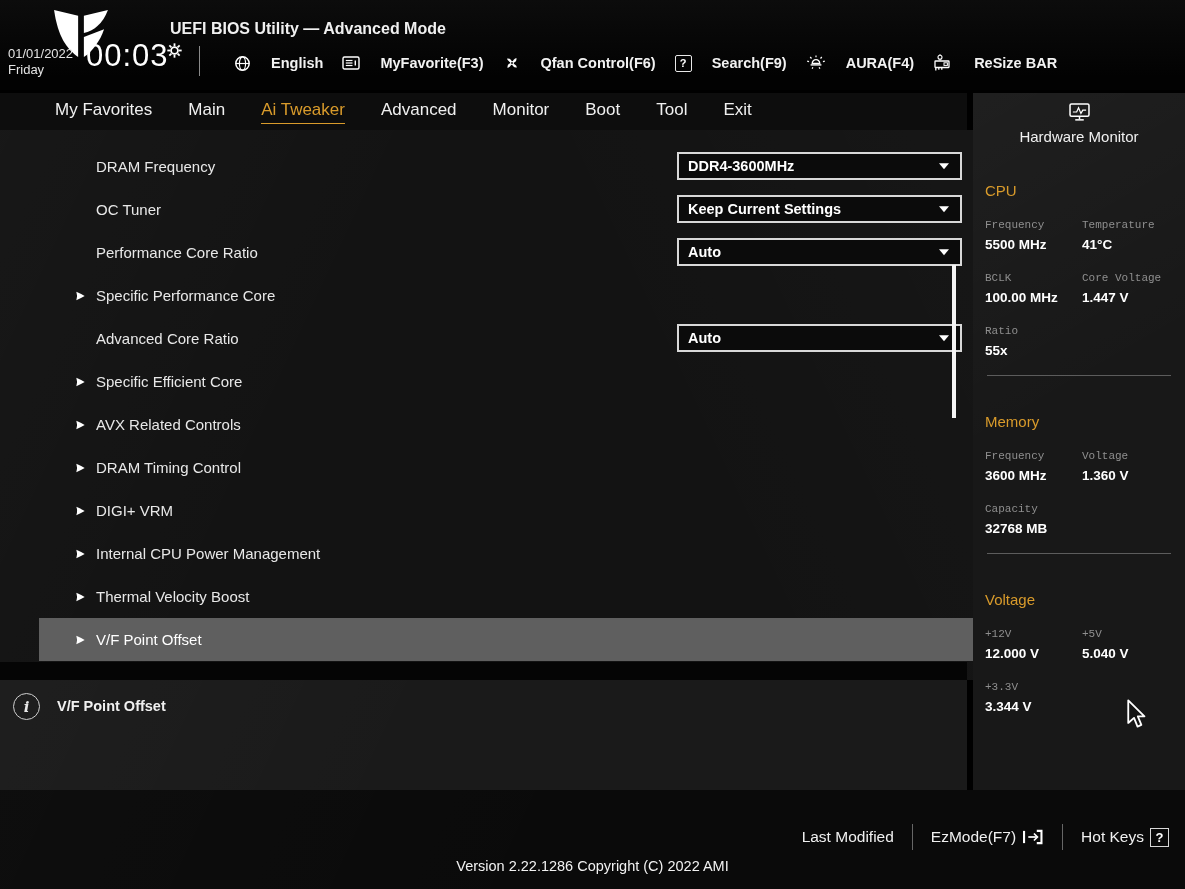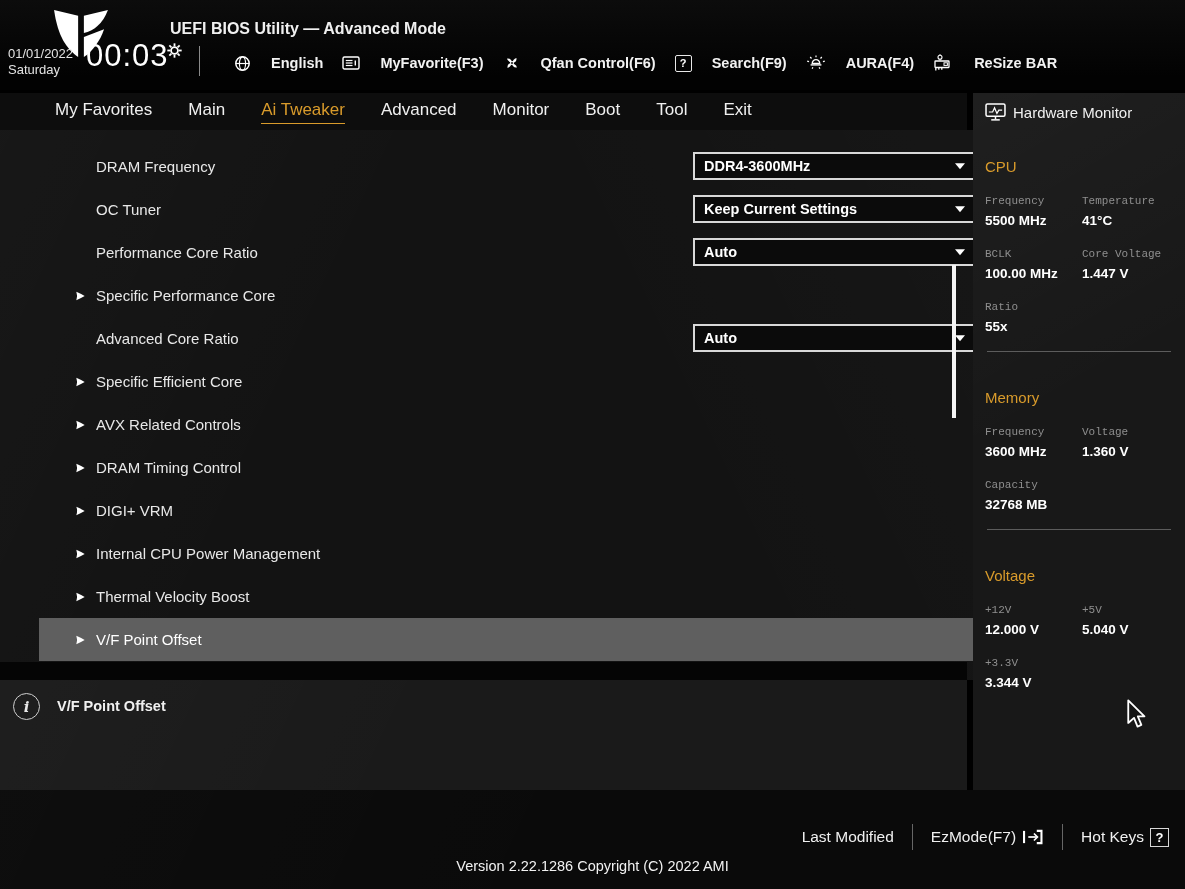--- a/index.html
+++ b/index.html
@@ -31,40 +31,40 @@
   .main{position:absolute;left:0;top:130px;width:967px;height:550px;background:#131313;
         background-image:linear-gradient(115deg,rgba(255,255,255,0.02) 0%,transparent 35%),
                          linear-gradient(245deg,rgba(255,255,255,0.015) 0%,transparent 40%);padding-left:39px;}
   .list{padding-top:15px;}
   .srow{position:relative;height:43px;display:flex;align-items:center;padding-left:57px;
         box-sizing:border-box;width:100%;font-size:15px;color:#e8e8e8;cursor:pointer;}
   .srow .arrow{position:absolute;left:36px;top:50%;transform:translateY(-50%);width:11px;height:11px;display:flex;}
   .srow.hl{background:#5f5f5f;width:945px;color:#fff;}
   .sel{position:absolute;left:638px;top:7px;width:285px;height:28px;background:#0b0b0b;
        border:2px solid #d8d8d8;box-sizing:border-box;display:flex;align-items:center;
-       padding-left:9px;font-size:14.5px;font-weight:bold;color:#fff;cursor:pointer;margin-left:16px;}
+       padding-left:9px;font-size:14.5px;font-weight:bold;color:#fff;cursor:pointer;}
   .caret{position:absolute;right:11px;top:50%;transform:translateY(-44%);width:0;height:0;
          border-left:5.5px solid transparent;border-right:5.5px solid transparent;border-top:6.5px solid #fff;}
   .band{position:absolute;left:0;top:662px;width:967px;height:18px;background:#050505;}
 
   
   .info{position:absolute;left:0;top:680px;width:967px;height:110px;background:#1a1a1a;
         background-image:linear-gradient(115deg,rgba(255,255,255,0.02) 0%,transparent 45%);}
   .info-icon{position:absolute;left:13px;top:13px;width:27px;height:27px;border:1.5px solid #cfcfcf;
         border-radius:50%;display:flex;align-items:center;justify-content:center;
         font-family:"DejaVu Serif",serif;font-style:italic;font-weight:bold;font-size:15px;color:#e8e8e8;box-sizing:border-box;}
   .info-text{position:absolute;left:57px;top:18px;font-size:14.5px;font-weight:bold;color:#f0f0f0;}
 
   .scrollbar{position:absolute;left:952px;top:265px;width:4px;height:153px;background:#f5f5f5;cursor:pointer;}
 
   
   .sidebar{position:absolute;left:973px;top:93px;width:212px;height:697px;background:#181818;
         box-sizing:border-box;padding:10px 12px 0 12px;
         background-image:linear-gradient(150deg,rgba(255,255,255,0.03) 0%,transparent 45%);}
-  .hm-header{display:flex;align-items:center;gap:7px;font-size:15px;color:#f0f0f0;}
+  .hm-header{display:flex;align-items:center;gap:7px;font-size:15px;color:#f0f0f0;flex-direction:column;}
   .hm-section{margin-top:37px;}
   .hm-title{color:#d99b2b;font-size:15px;}
   .hm-row{display:grid;grid-template-columns:97px 1fr;margin-top:20px;}
   .hm-label{font-size:11px;color:#8f8f8f;margin-bottom:6px;font-family:Liberation Mono, monospace;}
   .hm-value{font-size:13.5px;font-weight:bold;color:#fff;}
   .hm-divider{height:1px;background:#5c5c5c;margin:17px 2px 0 2px;}
 
   
   .footer{position:absolute;left:0;top:790px;width:100%;height:99px;background:#0a0a0a;
         background-image:linear-gradient(115deg,rgba(255,255,255,0.015) 0%,transparent 50%);}
@@ -87,21 +87,21 @@
     <span class="logo">
       <svg viewBox="0 0 60 52" width="58" height="50">
         <path d="M2 1 L27 7 L27 50 C15 41 6 29 2 1 Z" fill="#fff"></path>
         <path d="M58 1 L33 7 L33 25 C43 23 53 15 58 1 Z" fill="#fff"></path>
         <path d="M54 21 L33 29 L33 50 C42 44 50 33 54 21 Z" fill="#fff"></path>
       </svg>
     </span>
     <span class="hdr-title">UEFI BIOS Utility — Advanced Mode</span>
     <span class="datewrap">
       <span>01/01/2022</span><br>
-      <span>Saturday</span>
+      <span>Friday</span>
     </span>
     <span class="bigtime">00:03</span>
     <span class="time-gear">
       <svg viewBox="0 0 14 14" width="15" height="15">
         <g stroke="#fff" stroke-width="1.7">
           <line x1="7" y1="0.3" x2="7" y2="3"></line>
             <line x1="7" y1="11" x2="7" y2="13.7"></line>
           <line x1="0.3" y1="7" x2="3" y2="7"></line>
             <line x1="11" y1="7" x2="13.7" y2="7"></line>
           <line x1="2.2" y1="2.2" x2="4.1" y2="4.1"></line>

